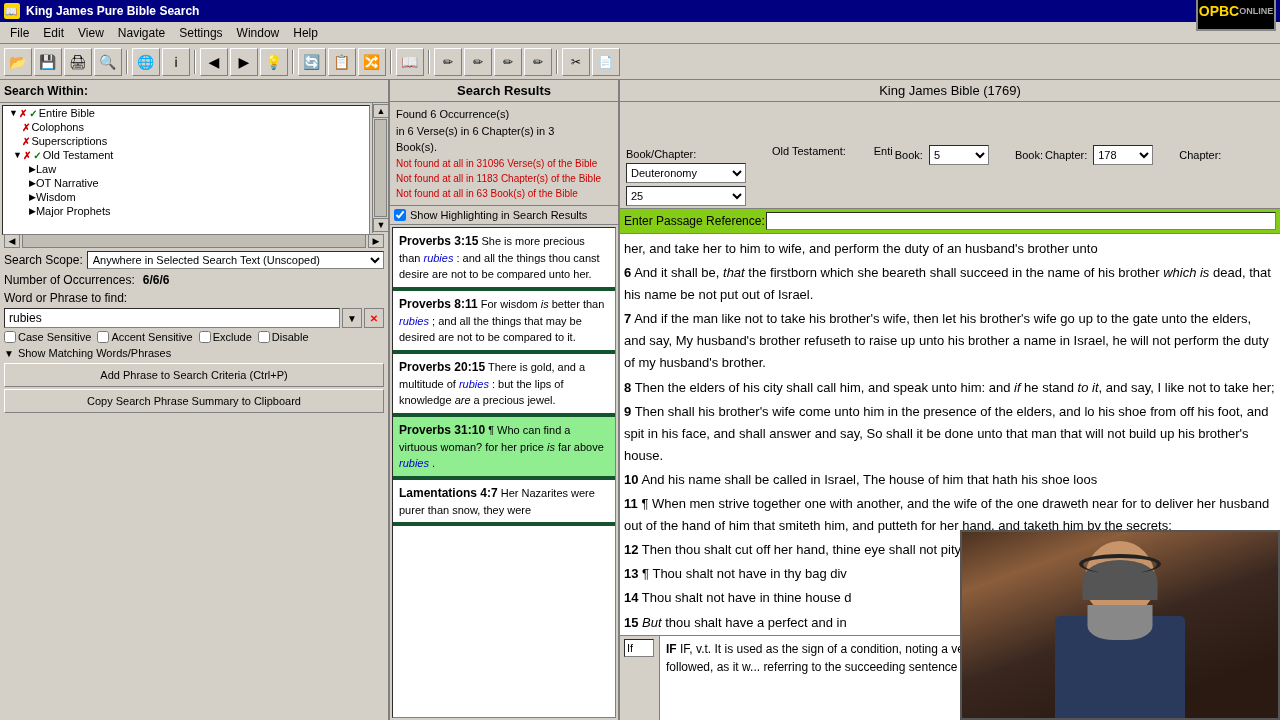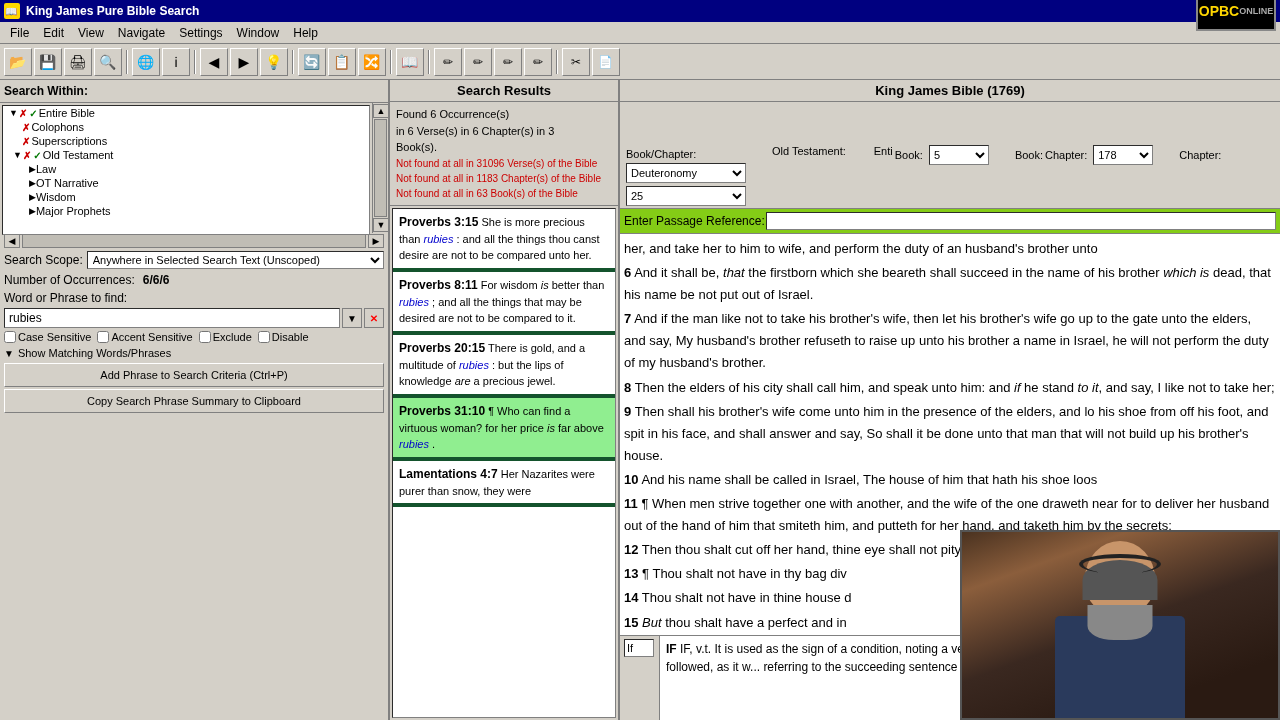--- a/index.html
+++ b/index.html
@@ -270,20 +270,24 @@
 
     <div id="results-info">
       <div>Found 6 Occurrence(s)</div>
       <div>in 6 Verse(s) in 6 Chapter(s) in 3</div>
       <div>Book(s).</div>
       <div class="results-info-line">Not found at all in 31096 Verse(s) of the Bible</div>
       <div class="results-info-line">Not found at all in 1183 Chapter(s) of the Bible</div>
       <div class="results-info-line">Not found at all in 63 Book(s) of the Bible</div>
     </div>
 
+    <div id="show-highlighting-row">
+      <input type="checkbox" checked="" style="">
+      <label>Show Highlighting in Search Results</label>
+    </div>
 
     <div id="results-list">
 
       <div class="result-item">
         <span class="result-ref">Proverbs 3:15</span>
         <span> She is more precious than </span>
         <span class="highlight">rubies</span>
         <span>: and all the things thou canst desire are not to be compared unto her.</span>
       </div>
 
@@ -310,21 +314,21 @@
 
       <div class="result-item">
         <span class="result-ref">Lamentations 4:7</span>
         <span> Her Nazarites were purer than snow, they were</span>
       </div>
     </div>
   </div>
 
   <div id="right-panel">
 
-    <div style="background:#d4d0c8; border-bottom:1px solid #808080; display:flex; justify-content:center; padding:3px; font-weight:bold; font-size:13px;">
+    <div style="background:#d4d0c8; border-bottom:1px solid #808080; display:flex; justify-content:center; padding:3px; font-weight:normal; font-size:13px;">
       <span>King James Bible (1769)</span>
     </div>
 
     <div style="background:#d4d0c8; border-bottom:1px solid #808080; display:flex; align-items:center; padding:2px 6px; gap:6px; font-size:11px;">
 
       <div style="display:flex; flex-direction:column; gap:3px;">
         <div style="display:flex; align-items:center; gap:4px;">
           <span style="font-size:11px;margin-top:44px;">Book/Chapter:</span>
         </div>
         <select style="font-size:11px; background:#fff; border:1px inset #808080; height:20px; min-width:120px;">

